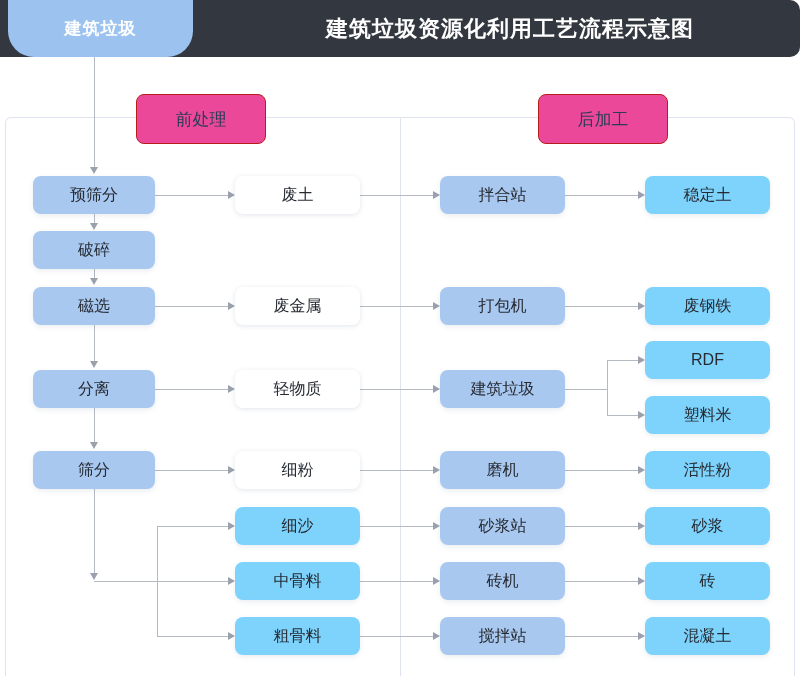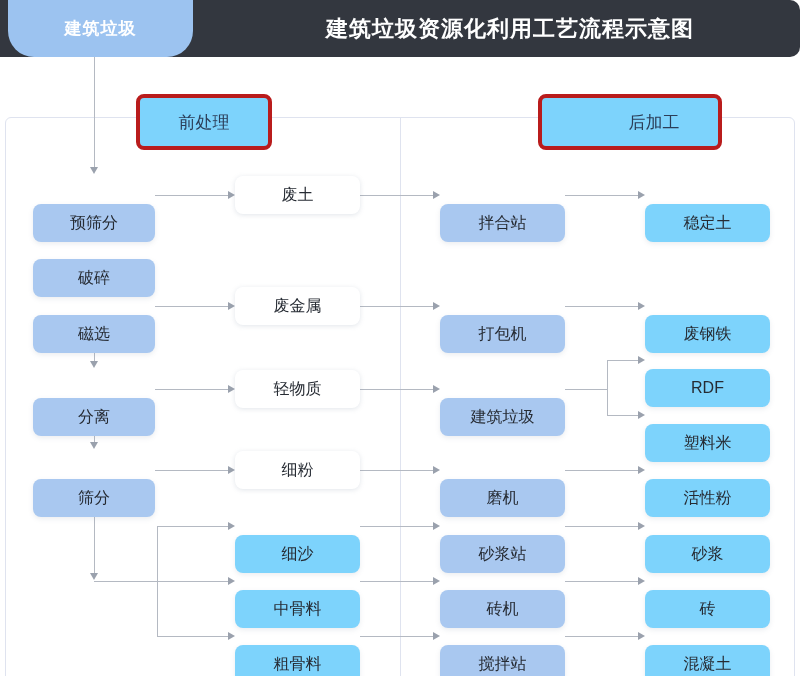--- a/index.html
+++ b/index.html
@@ -43,40 +43,40 @@
     box-sizing:border-box;
   }
   .divider{
     position:absolute;left:400px;top:117px;width:1px;height:559px;
     background:#dfe3ef;
   }
 
   
   .sec-label{
     position:absolute;height:48px;
-    background:#7dd3fc;border:4px solid #b91c1c;border-radius:8px;
+    background:#ec4899;border:1px solid #b91c1c;border-radius:8px;
     display:flex;align-items:center;justify-content:center;
     color:#2b3d57;font-size:17px;
     z-index:5;
   }
   #sec-pre{left:136px;top:94px;width:128px;}
-  #sec-post{left:538px;top:94px;width:128px;padding-left:48px;}
+  #sec-post{left:538px;top:94px;width:128px;}
 
   
   .node{
     position:absolute;height:38px;border-radius:8px;
     display:flex;align-items:center;justify-content:center;
     font-size:16px;color:#262b33;
     z-index:4;
     box-sizing:border-box;
   }
   .node.blue{background:#a9c8f0;}
   .node.yellow{background:#7dd3fc;}
   .node.white{background:#ffffff;box-shadow:0 1px 5px rgba(120,135,160,.22);}
-  .node.blue,.node.yellow{box-shadow:0 2px 5px rgba(130,140,160,.16);margin-top:28px;}
+  .node.blue,.node.yellow{box-shadow:0 2px 5px rgba(130,140,160,.16);}
 
   
   .ln{position:absolute;background:#b4b9c2;z-index:2;}
   .ln.h{height:1px;}
   .ln.v{width:1px;}
   .arrow{position:absolute;width:0;height:0;z-index:3;}
   .arrow.right{
     border-top:4px solid transparent;border-bottom:4px solid transparent;
     border-left:7px solid #9aa1ad;
   }

